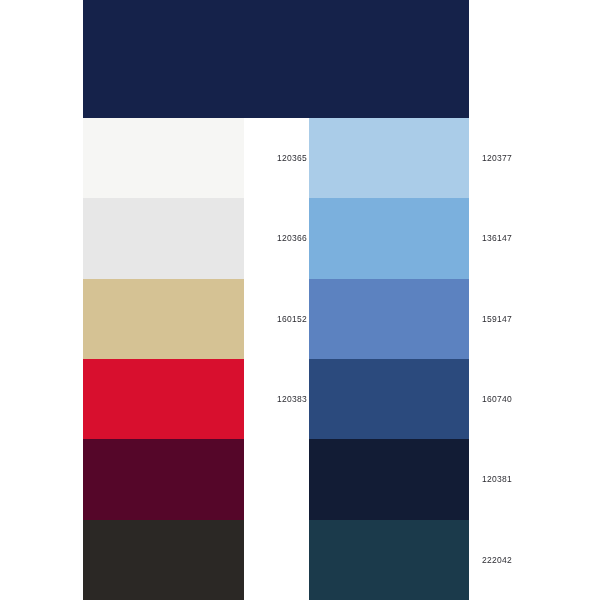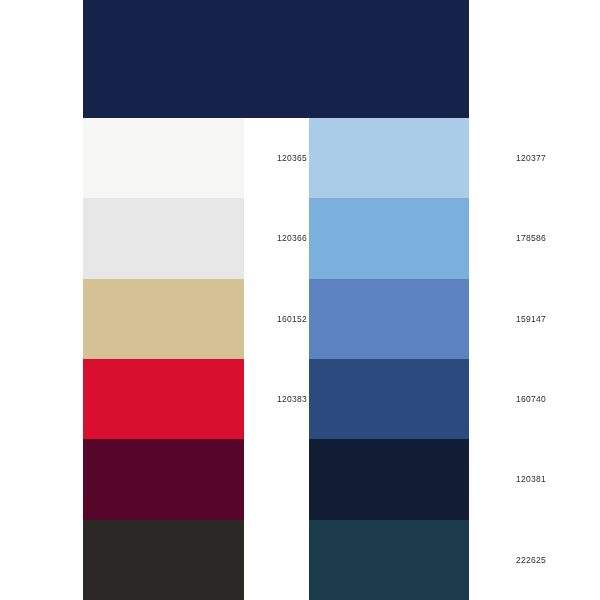--- a/index.html
+++ b/index.html
@@ -56,21 +56,21 @@
   }
 
   
   .label-column {
     position: absolute;
     top: 118px;
     height: 482px;
     width: 64px;
   }
   #labels-left  { left: 249px; }
-  #labels-right { left: 488px; text-align: center; }
+  #labels-right { left: 454px; text-align: center; }
 
   .label-row {
     position: relative;
     width: 100%;
     height: 80.33px;
     display: flex;
     align-items: center;
     justify-content: flex-start;
     margin-left: 28px;
   }
@@ -146,29 +146,29 @@
     <div class="swatch-row">
       <div class="swatch-chip" style="background-color: rgb(27, 58, 75);"></div>
     </div>
   </div>
 
   <div class="label-column" id="labels-right">
     <div class="label-row">
       <span class="swatch-label">120377</span>
     </div>
     <div class="label-row">
-      <span class="swatch-label">178586</span>
+      <span class="swatch-label">136147</span>
     </div>
     <div class="label-row">
       <span class="swatch-label">159147</span>
     </div>
     <div class="label-row">
       <span class="swatch-label">160740</span>
     </div>
     <div class="label-row">
       <span class="swatch-label">120381</span>
     </div>
     <div class="label-row">
-      <span class="swatch-label">222625</span>
+      <span class="swatch-label">222042</span>
     </div>
   </div>
 
 </div>
 
 </body></html>

